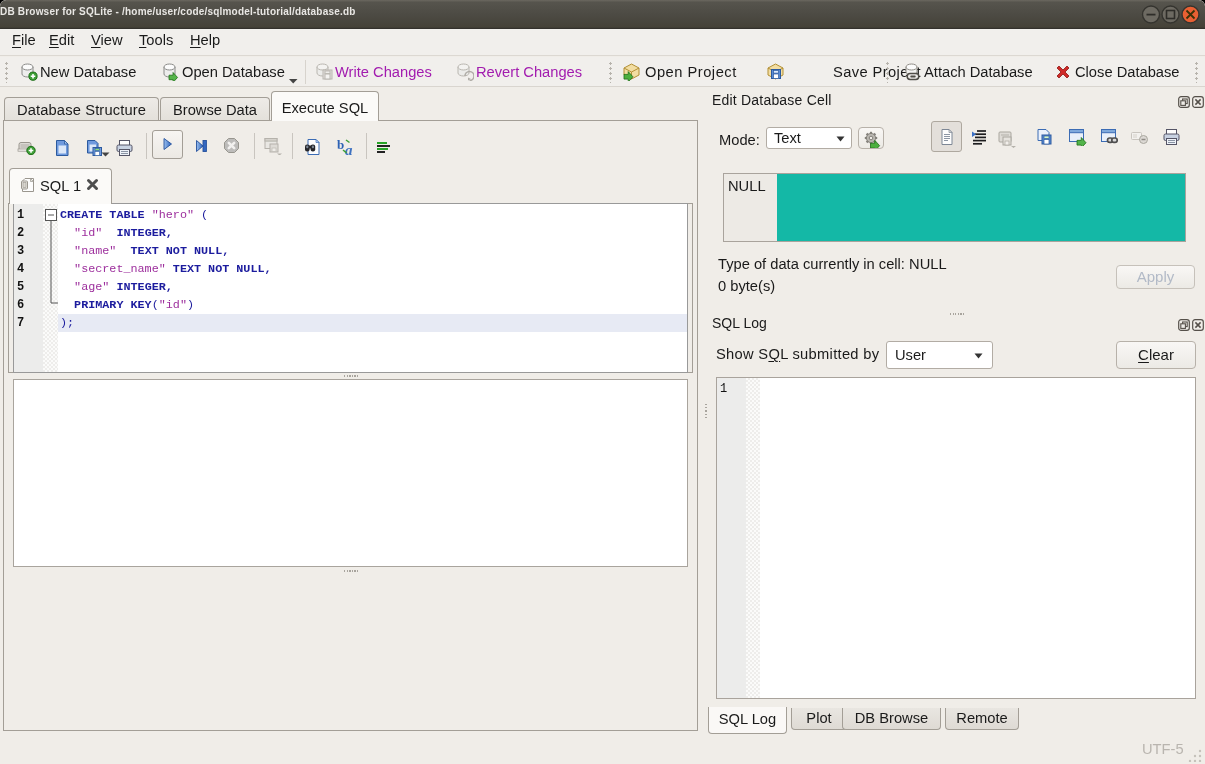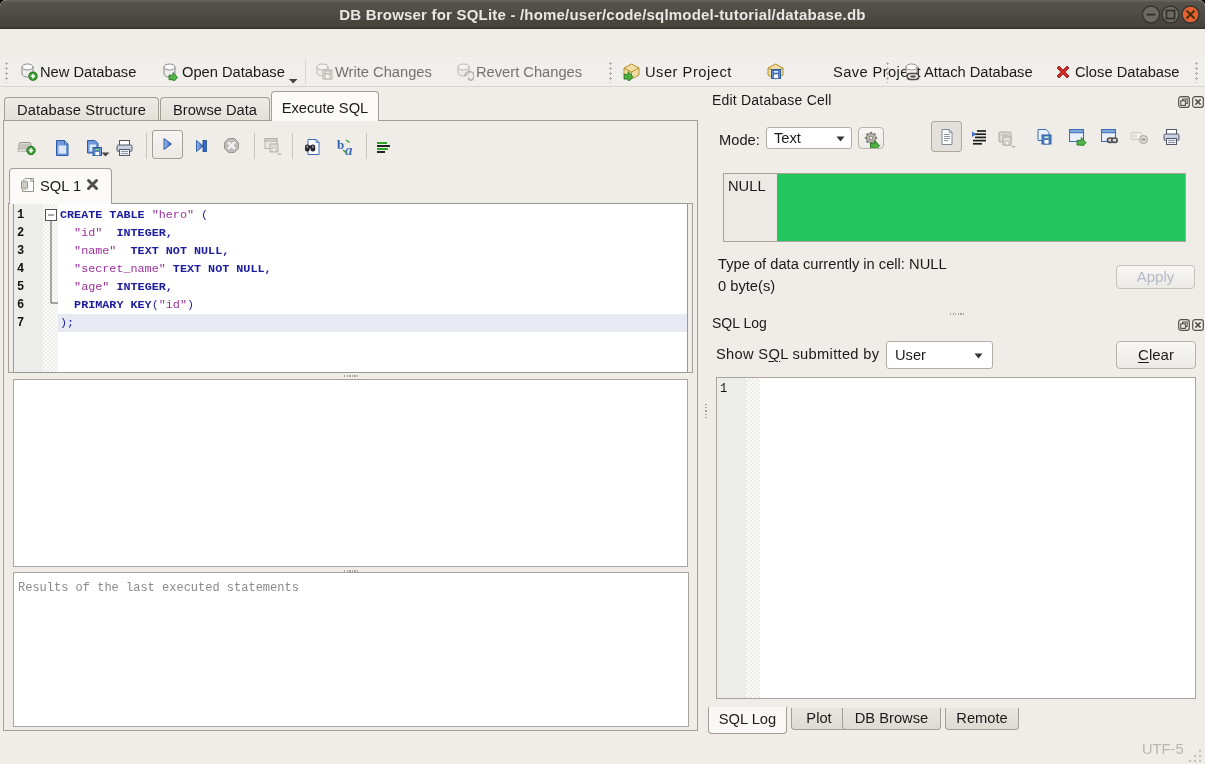--- a/index.html
+++ b/index.html
@@ -7,33 +7,33 @@
   body { font-family:"Liberation Sans", sans-serif; font-size:14.7px; color:#1a1a1a; }
   #win { position:absolute; left:0; top:0; width:1205px; height:764px;
          background:#f0ede8; border-radius:6px 6px 0 0; overflow:hidden; }
   .abs { position:absolute; }
   u { text-underline-offset:2px; text-decoration-thickness:1px; }
 
   
   #titlebar { position:absolute; left:0; top:0; width:1205px; height:29px;
     background:linear-gradient(#6b6860,#56544d 8%,#4c4a43 55%,#454238 96%,#3b3931);
     border-bottom:1px solid #33312c; border-radius:6px 6px 0 0; }
-  #title-text { position:absolute; top:6px; width:100%; text-align:center;
-    color:#e9e7e4; font-weight:bold; font-size:15px; letter-spacing:0.2px; }
+  #title-text { position:absolute; top:6px; width:100%; 
+    color:#e9e7e4; font-weight:bold; font-size:10px; letter-spacing:0.2px; }
 
   
   #menubar { position:absolute; left:0; top:29px; width:1205px; height:27px;
     background:#f1efec; border-bottom:1px solid #dcd8d2; }
   .menuitem { position:absolute; top:2.5px; }
 
   
   #toolbar { position:absolute; left:0; top:57px; width:1205px; height:30px;
     background:#f1efec; border-bottom:1px solid #d9d5cf; }
   .tbtext { position:absolute; top:7px; }
-  .tbgray { color:#737373; }
+  .tbgray { color:#a21caf; }
   .vgrip { position:absolute; width:5px;
     background-image:radial-gradient(circle, #b7b3ac 34%, transparent 40%);
     background-size:5px 5px; }
   .tbsep { position:absolute; top:3px; width:1px; height:24px; background:#d7d3cd; }
 
   
   .tab-top { position:absolute; border:1px solid #a39e96; border-bottom:none;
     border-radius:4px 4px 0 0; background:linear-gradient(#eeebe7,#e3e0da);
     text-align:center; }
   #tab-active { position:absolute; left:271px; top:91px; width:108px; height:30px; line-height:30px;
@@ -86,20 +86,27 @@
     <svg class="abs" style="left:1140px;top:4px" width="62" height="22" viewBox="0 0 62 22">
       <circle cx="11" cy="10.5" r="8.5" fill="#6d6a62" stroke="#35342f" stroke-width="1.4"></circle>
       <rect x="6.5" y="9.7" width="9" height="1.8" fill="#2e2d29"></rect>
       <circle cx="30.5" cy="10.5" r="8.5" fill="#6d6a62" stroke="#35342f" stroke-width="1.4"></circle>
       <rect x="26.5" y="6.5" width="8" height="8" fill="none" stroke="#2e2d29" stroke-width="1.6"></rect>
       <circle cx="50.5" cy="10.5" r="8.5" fill="#e96033" stroke="#35342f" stroke-width="1.4"></circle>
       <path d="M46.5 6.5 L54.5 14.5 M54.5 6.5 L46.5 14.5" stroke="#3a3208" stroke-width="1.8"></path>
     </svg>
   </div>
 
+  <div id="menubar">
+    <span class="menuitem" style="left:12px"><u>F</u>ile</span>
+    <span class="menuitem" style="left:49px"><u>E</u>dit</span>
+    <span class="menuitem" style="left:91px"><u>V</u>iew</span>
+    <span class="menuitem" style="left:139px"><u>T</u>ools</span>
+    <span class="menuitem" style="left:190px"><u>H</u>elp</span>
+  </div>
 
   <div id="toolbar">
     <div class="vgrip" style="left:4px;top:4px;height:22px"></div>
     <span id="ic-newdb" class="abs" style="left:20px;top:6px"><svg width="18" height="18" viewBox="0 0 18 18">
           <path d="M2 4 v7 a5.5 3 0 0 0 11 0 v-7" fill="#ededec" stroke="#8a8a88"></path>
           <ellipse cx="7.5" cy="4" rx="5.5" ry="3" fill="#fcfcfc" stroke="#8a8a88"></ellipse>
           <circle cx="13" cy="13.2" r="4.1" fill="#3fa037" stroke="#1e6e18"></circle>
           <path d="M10.745000000000001 13.2 h4.51 M13 10.945 v4.51" stroke="#fff" stroke-width="1.6"></path>
         </svg></span>
     <span class="tbtext" style="left:40px">New Database</span>
@@ -127,21 +134,21 @@
           <path d="M9 13 a4.5 4.5 0 1 1 4.5 4.5" fill="none" stroke="#b0ada7" stroke-width="1.6"></path>
           <path d="M12 17.5 l3-1.5 -3-1.5 z" fill="#b0ada7"></path>
         </svg></span>
     <span class="tbtext tbgray" style="left:476px">Revert Changes</span>
     <div class="vgrip" style="left:608px;top:4px;height:22px"></div>
     <span id="ic-openproj" class="abs" style="left:622px;top:6px"><svg width="19" height="18" viewBox="0 0 19 18">
           <path d="M9.5 1 L17 5 V12 L9.5 16 L2 12 V5 Z" fill="#f2dda2" stroke="#b28f35"></path>
           <path d="M2 5 L9.5 9 L17 5 M9.5 9 V16" fill="none" stroke="#b28f35"></path>
           <path d="M2 11.42 h4.23 v-2.82 l4.7 5.170000000000001 l-4.7 5.170000000000001 v-2.82 h-4.23 z" fill="#4caf3e" stroke="#1e6e18" stroke-width="0.8"></path>
         </svg></span>
-    <span class="tbtext" style="left:645px;letter-spacing:0.5px">User Project</span>
+    <span class="tbtext" style="left:645px;letter-spacing:0.5px">Open Project</span>
     <span id="ic-saveproj" class="abs" style="left:766px;top:6px"><svg width="19" height="18" viewBox="0 0 19 18">
           <path d="M9.5 1 L17 5 V12 L9.5 16 L2 12 V5 Z" fill="#f2dda2" stroke="#b28f35"></path>
           <path d="M2 5 L9.5 9 L17 5 M9.5 9 V16" fill="none" stroke="#b28f35"></path>
           <rect x="5.5" y="6.5" width="9" height="9" fill="#5b8dd6" stroke="#2c5a9e"></rect>
           <rect x="7.5" y="11" width="5" height="4.5" fill="#fff" stroke="#2c5a9e" stroke-width="0.7"></rect>
           <rect x="7.5" y="7.5" width="5" height="2.6" fill="#dce9fb" stroke="#2c5a9e" stroke-width="0.7"></rect>
         </svg></span>
     <span class="tbtext" style="left:833px;letter-spacing:0.4px">Save Project</span>
     <div class="vgrip" style="left:885px;top:4px;height:22px"></div>
     <span id="ic-attach" class="abs" style="left:903px;top:6px"><svg width="18" height="18" viewBox="0 0 18 18">
@@ -293,23 +300,20 @@
         <div class="codeline" style="top:36px">  <span class="st">"name"</span>  <span class="kw">TEXT NOT NULL</span><span class="kw">,</span></div>
         <div class="codeline" style="top:54px">  <span class="st">"secret_name"</span> <span class="kw">TEXT NOT NULL</span><span class="kw">,</span></div>
         <div class="codeline" style="top:72px">  <span class="st">"age"</span> <span class="kw">INTEGER</span><span class="kw">,</span></div>
         <div class="codeline" style="top:90px">  <span class="kw">PRIMARY KEY</span><span class="pc">(</span><span class="st">"id"</span><span class="pc">)</span></div>
         <div class="codeline" style="top:108px"><span class="pc">);</span></div>
       </div>
   </div>
 
   <div class="pane" style="left:13px;top:379px;width:675px;height:188px"></div>
 
-  <div class="pane" style="left:13px;top:572px;width:676px;height:155px">
-    <div class="mono" style="position:absolute;left:4px;top:8px;font-size:12px;color:#8a8a8a">Results of the last executed statements</div>
-  </div>
   <div class="hdots" style="left:344px;top:375px"></div>
   <div class="hdots" style="left:344px;top:569.5px"></div>
 
 
   <div class="vdots" style="left:705px;top:404px"></div>
 
   <div class="docktitle" style="left:712px;top:92px;letter-spacing:0.2px">Edit Database Cell</div>
   <span id="dock1a" class="dockbtn" style="left:1178px;top:95px"><svg width="12" height="12" viewBox="0 0 12 12">
         <rect x="0.7" y="0.7" width="10.6" height="10.6" rx="2.4" fill="none" stroke="#55504a" stroke-width="1.2"></rect>
         <rect x="4.6" y="3" width="4.6" height="4.6" fill="none" stroke="#55504a" stroke-width="1.1"></rect>
@@ -399,21 +403,21 @@
         <line x1="11.5" y1="11.5" x2="15.5" y2="11.5" stroke="#8f8c86" stroke-width="1.4"></line>
       </svg></span>
   <span id="ic-print2" class="abs" style="left:1162px;top:128px"><svg width="19" height="18" viewBox="0 0 19 18">
         <rect x="4.5" y="1.5" width="10" height="5" fill="#fdfdfd" stroke="#556"></rect>
         <rect x="2" y="6" width="15" height="6.5" rx="1.5" fill="#c8d2e2" stroke="#556"></rect>
         <rect x="4.5" y="10.5" width="10" height="6" fill="#eef2f8" stroke="#556"></rect>
         <line x1="6" y1="12.5" x2="13" y2="12.5" stroke="#8a94a4" stroke-width="1"></line>
         <line x1="6" y1="14.5" x2="13" y2="14.5" stroke="#8a94a4" stroke-width="1"></line>
       </svg></span>
 
-  <div class="abs" style="left:723px;top:173px;width:463px;height:69px;background:#22c55e;border:1px solid #a9a39c">
+  <div class="abs" style="left:723px;top:173px;width:463px;height:69px;background:#14b8a6;border:1px solid #a9a39c">
     <div class="abs" style="left:0;top:0;width:53px;height:67px;background:#edeae5"></div>
     <span class="abs" style="left:4px;top:3.5px;color:#1a1a1a">NULL</span>
   </div>
 
   <div class="abs" style="left:718px;top:256px">Type of data currently in cell: NULL</div>
   <div class="abs" style="left:718px;top:278px">0 byte(s)</div>
   <div class="btn" style="left:1116px;top:265px;width:79px;height:24px;line-height:22px;border-color:#c6c1ba;color:#b2bac7;font-size:15px">Apply</div>
 
   <div class="hdots" style="left:950px;top:313px"></div>
 

